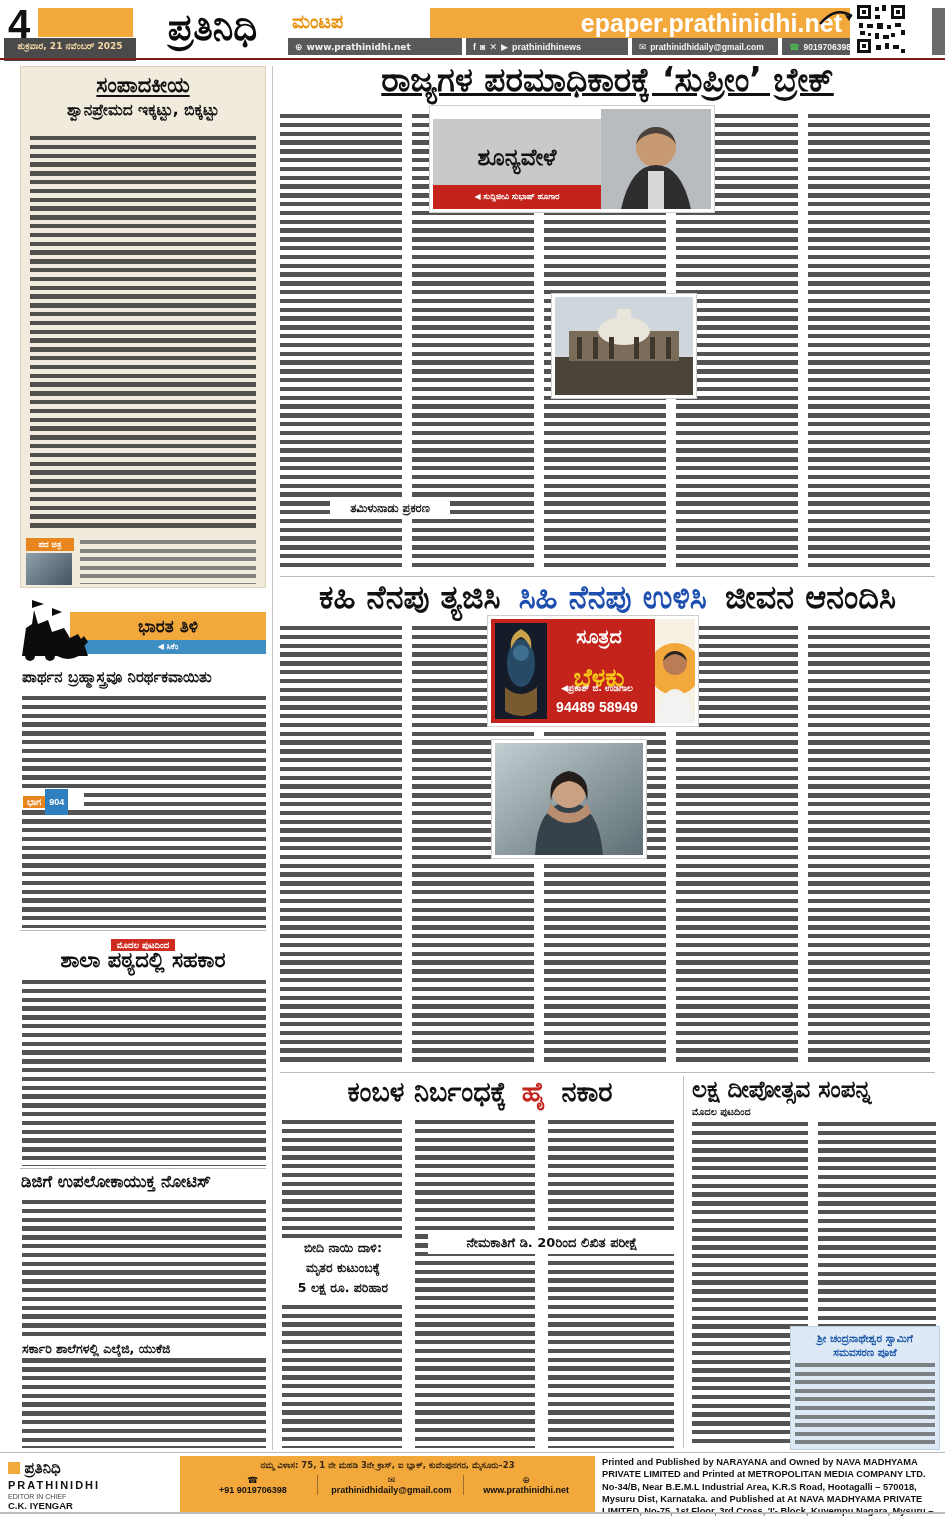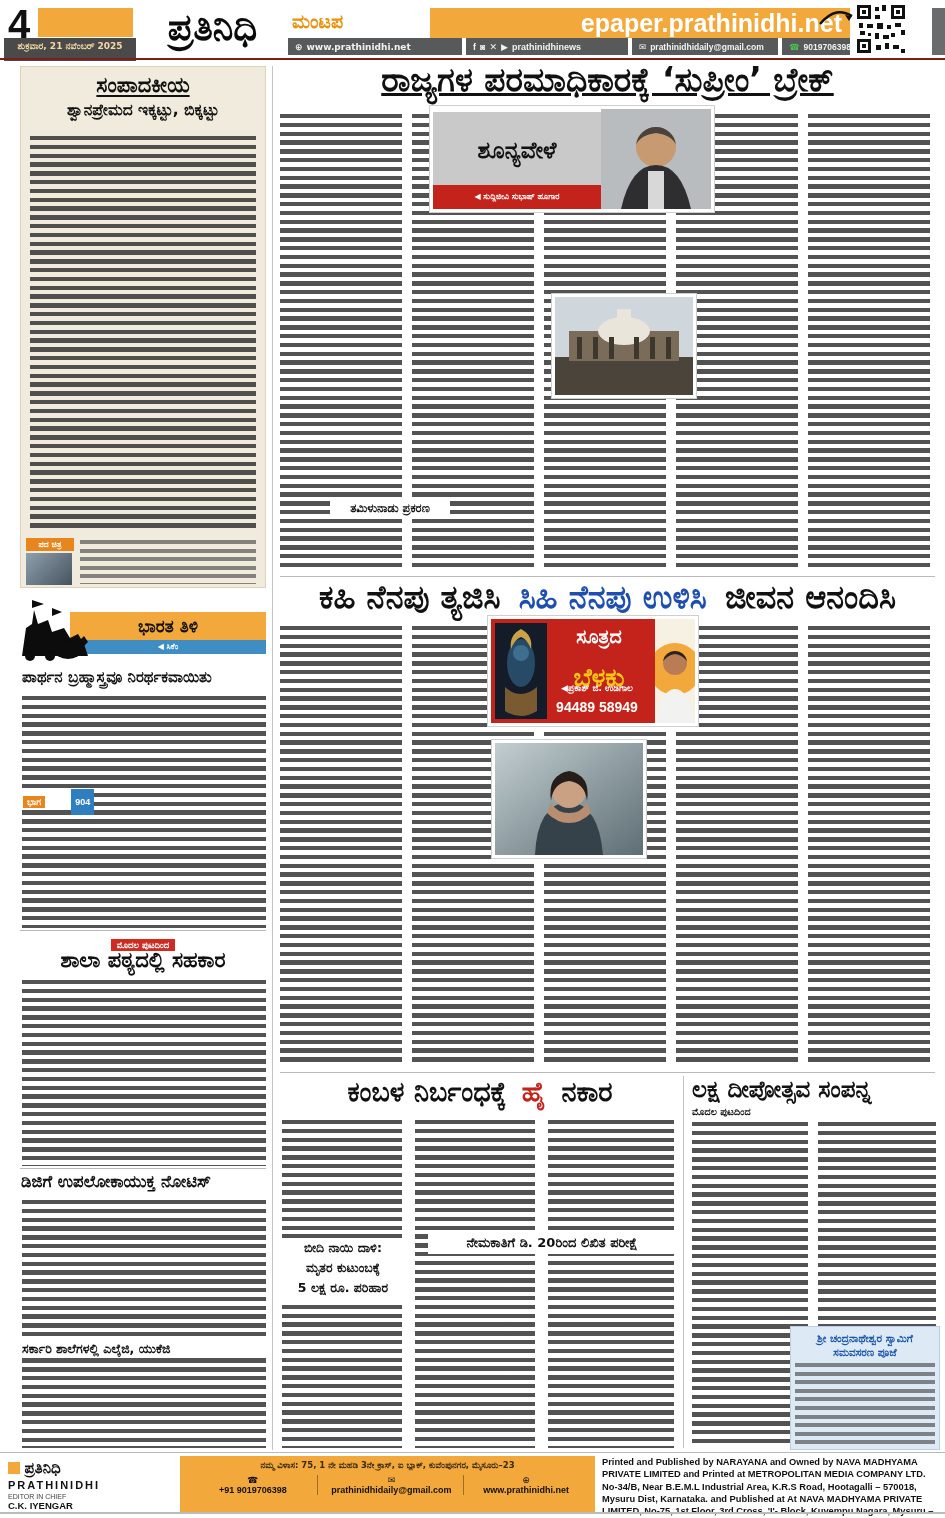--- a/index.html
+++ b/index.html
@@ -115,21 +115,21 @@
       <path d="M34 20 L34 10 L44 14 L34 18 Z"></path>
       <ellipse cx="50" cy="52" rx="14" ry="9"></ellipse>
       <path d="M58 46 l8 -8 l4 6 l-6 6 z"></path>
       <circle cx="12" cy="58" r="5"></circle>
         <circle cx="32" cy="58" r="5"></circle>
     </g>
   </svg>
   <div class="abs b kn" style="left:22px;top:668px;width:244px;font-size:15px;line-height:19px;">ಪಾರ್ಥನ ಬ್ರಹ್ಮಾಸ್ತ್ರವೂ ನಿರರ್ಥಕವಾಯಿತು</div>
   <div class="abs sim" style="left:22px;top:696px;width:244px;height:232px;"></div>
   <div class="abs" style="left:22px;top:790px;width:60px;height:17px;background:#fff;padding:1px;">
-    <span class="b kn" style="background:#E8851C;color:#fff;font-size:9px;padding:1px 4px;">ಭಾಗ</span><span class="b" style="background:#2F7EC0;color:#fff;font-size:9px;padding:8px 4px;margin-left:26px;">904</span>
+    <span class="b kn" style="background:#E8851C;color:#fff;font-size:9px;padding:1px 4px;">ಭಾಗ</span><span class="b" style="background:#2F7EC0;color:#fff;font-size:9px;padding:8px 4px;">904</span>
   </div>
 
   <div class="abs rule-h" style="left:20px;top:930px;width:246px;"></div>
 
   <div class="abs ctr" style="left:20px;top:934px;width:246px;">
     <span class="chip kn">ಮೊದಲ ಪುಟದಿಂದ</span>
   </div>
   <div class="abs ctr b kn" style="left:20px;top:948px;width:246px;font-size:21px;">ಶಾಲಾ ಪಠ್ಯದಲ್ಲಿ ಸಹಕಾರ</div>
   <div class="abs sim" style="left:22px;top:980px;width:244px;height:186px;"></div>
 
@@ -143,21 +143,21 @@
 
   <div class="abs ctr b kn" style="left:280px;top:60px;width:655px;font-size:33px;text-decoration:underline;">ರಾಜ್ಯಗಳ ಪರಮಾಧಿಕಾರಕ್ಕೆ ‘ಸುಪ್ರೀಂ’ ಬ್ರೇಕ್</div>
 
   <div class="abs sim" style="left:280px;top:114px;width:122px;height:456px;"></div>
   <div class="abs sim" style="left:412px;top:114px;width:122px;height:456px;"></div>
   <div class="abs sim" style="left:544px;top:114px;width:122px;height:456px;"></div>
   <div class="abs sim" style="left:676px;top:114px;width:122px;height:456px;"></div>
   <div class="abs sim" style="left:808px;top:114px;width:122px;height:456px;"></div>
 
   <div class="abs photoframe" style="left:430px;top:106px;width:278px;height:100px;background:#fff;">
-    <div class="abs" style="left:0;top:3px;width:168px;height:76px;background:#c9c9c9;">
+    <div class="abs" style="left:0;top:10px;width:168px;height:76px;background:#c9c9c9;">
       <div class="ctr b kn" style="font-size:23px;line-height:76px;">ಶೂನ್ಯವೇಳೆ</div>
     </div>
     <div class="abs ctr b kn" style="left:0;top:76px;width:168px;height:24px;background:#C4231B;color:#fff;font-size:8px;line-height:24px;">◀ ಸುದ್ದಿಜೀವಿ ಸುಭಾಷ್ ಹೂಗಾರ</div>
     <svg class="abs" style="left:168px;top:0;" width="110" height="100" viewBox="0 0 110 100">
       <rect width="110" height="100" fill="#b9bcbe"></rect>
       <circle cx="55" cy="38" r="20" fill="#c89a72"></circle>
       <path d="M55 18 a20 20 0 0 1 20 18 q-4 -10 -20 -12 q-16 2 -20 12 a20 20 0 0 1 20 -18" fill="#4a423c"></path>
       <path d="M20 100 q10 -44 35 -44 q25 0 35 44 z" fill="#2e2e30"></path>
       <path d="M47 62 h16 v38 h-16 z" fill="#d8d8d8"></path>
     </svg>

